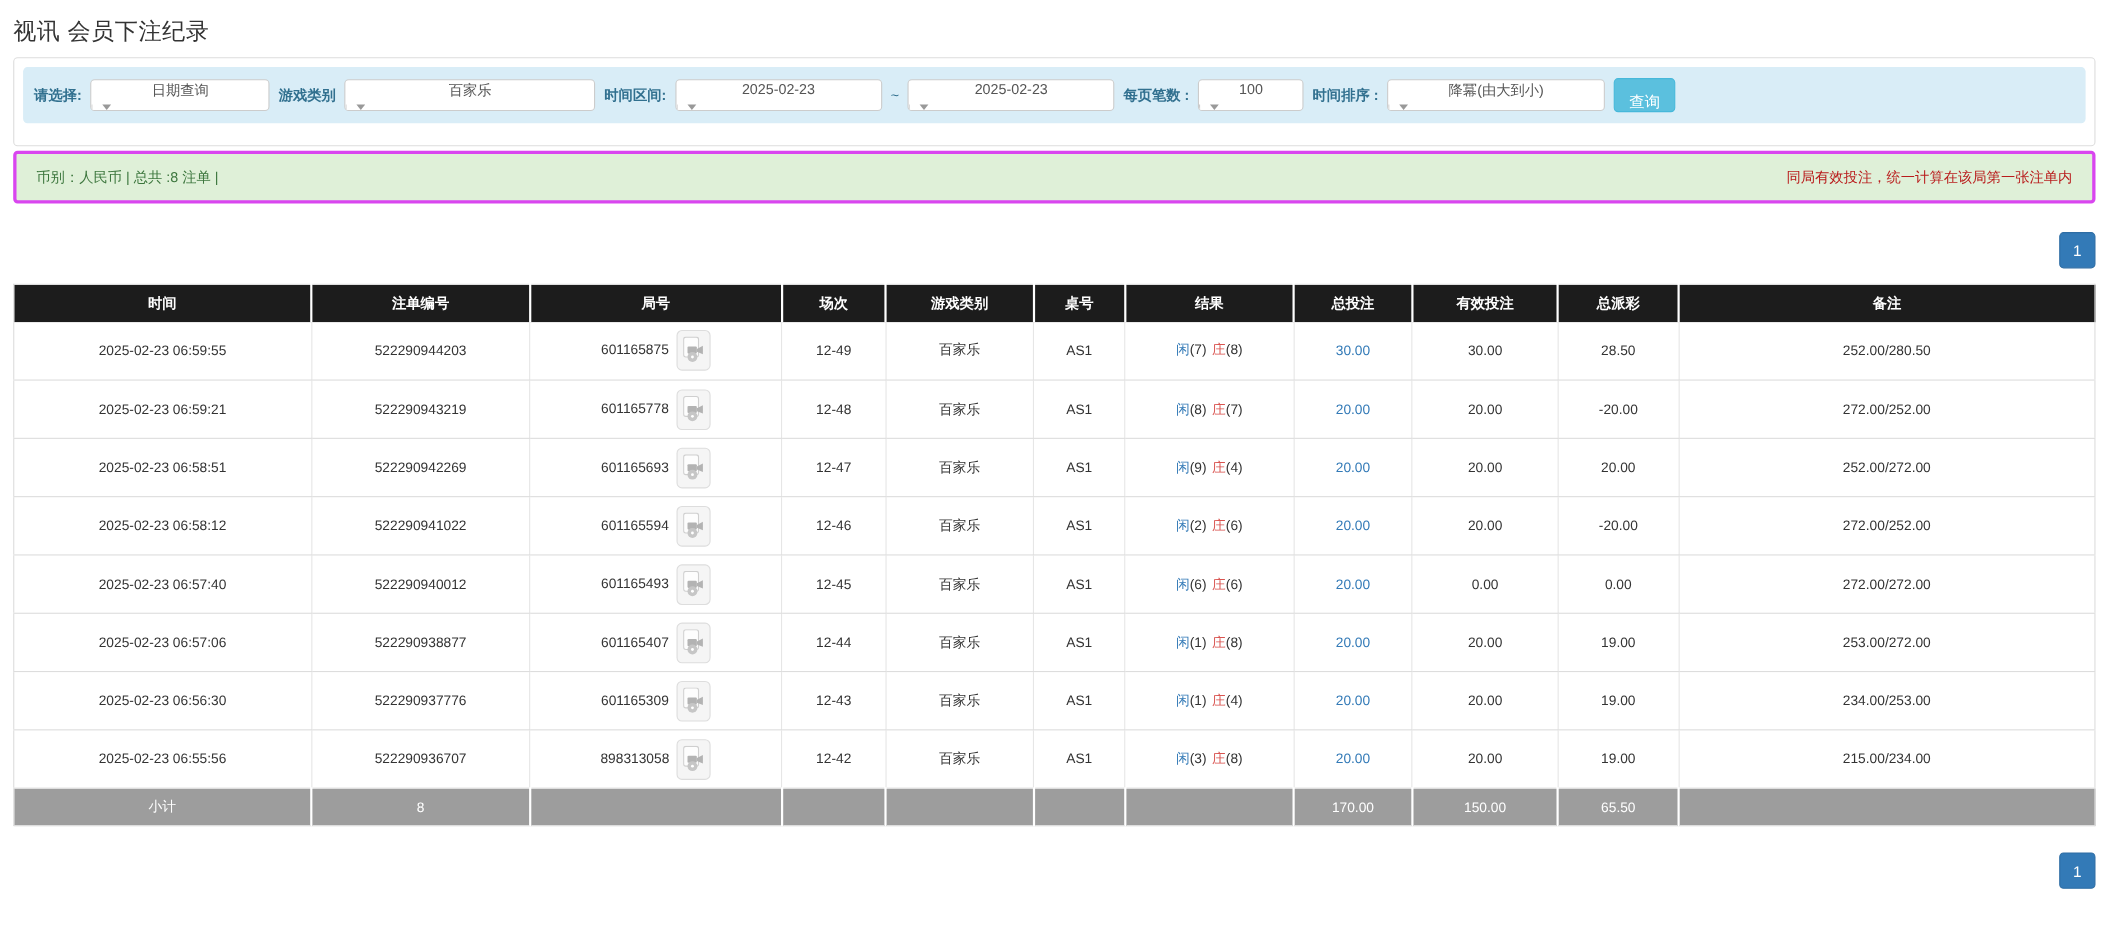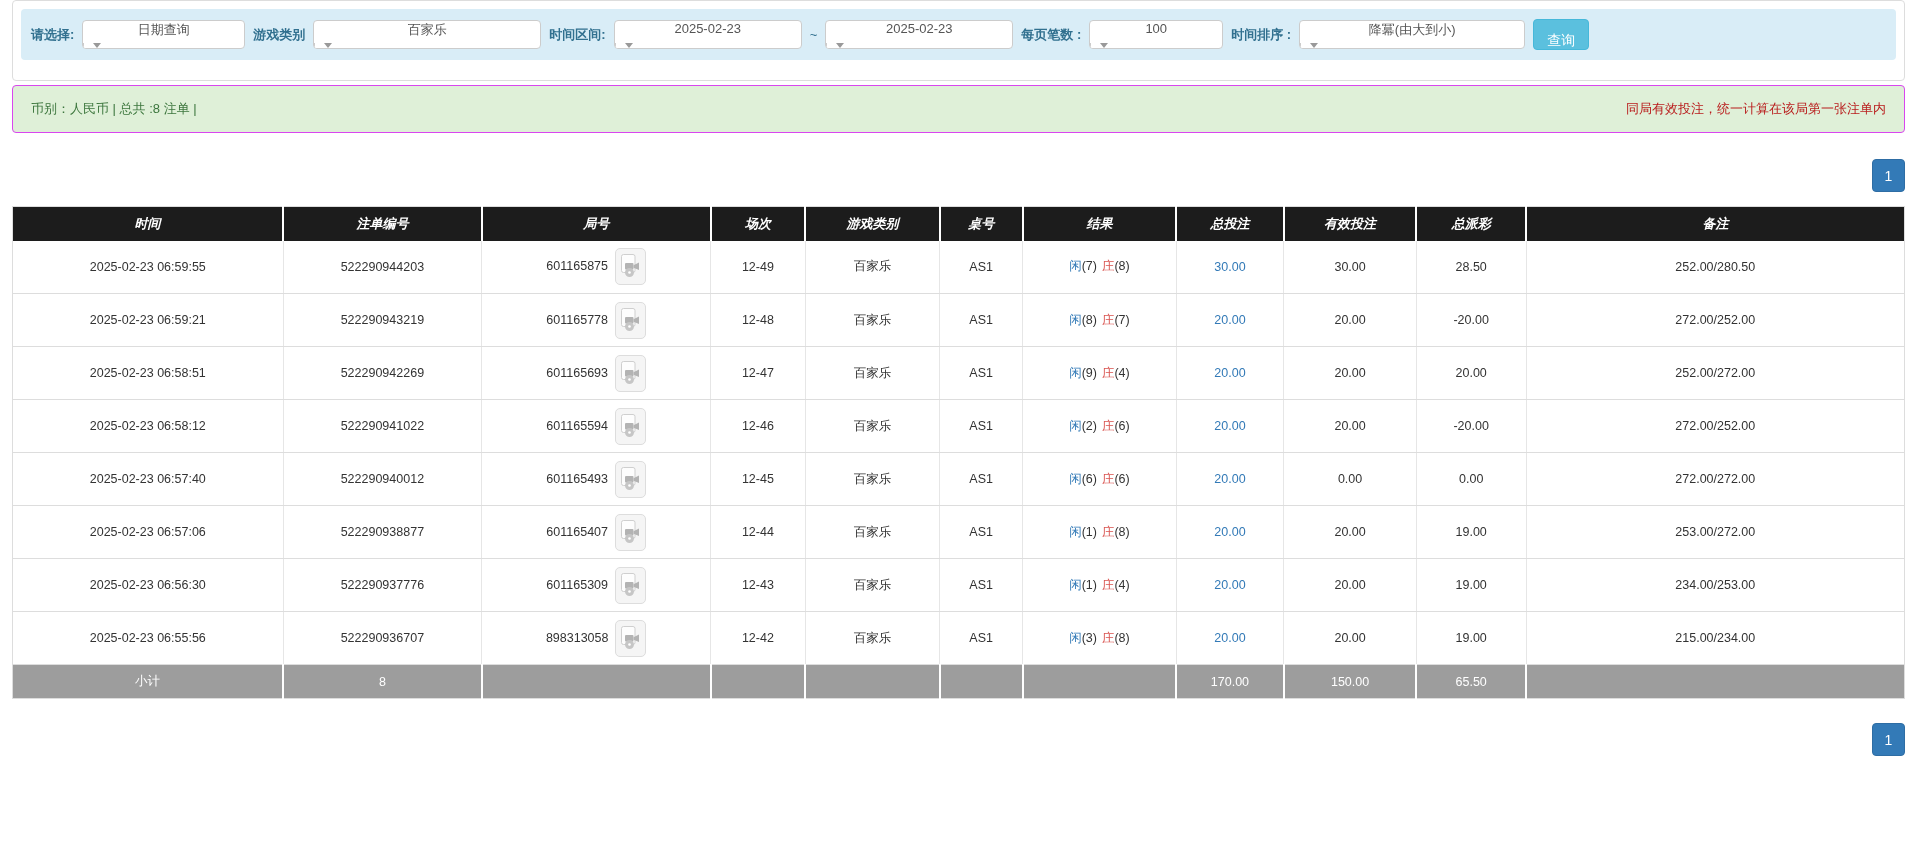--- a/index.html
+++ b/index.html
@@ -11,56 +11,57 @@
   .page-title { font-size: 21px; font-weight: 400; color: #333; margin: 14px 0 10px 0; letter-spacing: .5px; }
 
   
   .filter-panel { border: 1px solid #ddd; border-radius: 4px; padding: 8px 8px 20px 8px; margin-bottom: 4px; background: #fff; }
   .filter-bar { background: #d9edf7; border-radius: 4px; height: 51px; display: flex; align-items: center; padding: 0 10px; gap: 8px; }
   .flabel { font-size: 13px; font-weight: bold; color: #31708f; white-space: nowrap; }
   .select { background: #fff; border: 1px solid #ccc; border-radius: 4px; height: 29px; display: flex; align-items: center; overflow: hidden; flex-direction: column; }
   .sel-text { flex: 1; font-size: 13px; color: #555; padding: 0 8px; white-space: nowrap; overflow: hidden; }
   .sel-arrow-box { width: 27px; align-self: stretch; border-left: 1px solid #ccc; display: flex; align-items: center; justify-content: center; background: #fff; }
   .tri { width: 0; height: 0; border-left: 4px solid transparent; border-right: 4px solid transparent; border-top: 5px solid #999; }
-  .w-query { width: 163px; } .w-game { width: 228px; } .w-date { width: 188px; } .w-pp { width: 134px; } .w-sort { width: 226px; }
+  .w-query { width: 163px; } .w-game { width: 228px; } .w-date { width: 188px; } .w-pp { width: 96px; } .w-sort { width: 198px; }
   .tilde { font-size: 13px; color: #31708f; }
   .search-btn { background: #5bc0de; border: 1px solid #46b8da; color: #fff; font-size: 14px; height: 31px; padding: 12px 13px; border-radius: 4px; cursor: pointer; font-family: inherit; }
 
   
-  .summary-bar { background: #dff0d8; border: 1px solid #d946ef; border-radius: 4px; height: 48px; display: flex; align-items: center; justify-content: space-between; padding: 0 18px; font-size: 13px; color: #3c763d; }
+  .summary-bar { background: #dff0d8; border: 3px solid #d946ef; border-radius: 4px; height: 48px; display: flex; align-items: center; justify-content: space-between; padding: 0 18px; font-size: 13px; color: #3c763d; }
   .notice { color: #b91c1c; }
 
   
   .pag { text-align: right; }
   .pag-top { margin-top: 26px; }
   .pag-bottom { margin-top: 24px; }
   .page-btn { display: inline-block; width: 33px; height: 33px; line-height: 33px; text-align: center; background: #337ab7; border: 1px solid #2e6da4; color: #fff; font-size: 14px; border-radius: 4px; cursor: pointer; }
 
   
   table { width: 100%; border-collapse: collapse; table-layout: fixed; margin-top: 14px; border: 1px solid #ddd; }
-  thead th { background: #1c1c1c; color: #fff; font-size: 13px; font-weight: bold; height: 34px; text-align: center; border-right: 2px solid #fff; font-style: italic; }
+  thead th { background: #1c1c1c; color: #fff; font-size: 13px; font-weight: bold; height: 34px; text-align: center; border-right: 2px solid #fff; }
   thead th:last-child { border-right: none; }
   tbody.data td { height: 53px; text-align: center; font-size: 12.5px; color: #333; border-right: 1px solid #e6e6e6; border-bottom: 1px solid #ddd; background: #fff; white-space: nowrap; }
   tbody.data td:last-child { border-right: none; }
   .bet-link { color: #337ab7; text-decoration: none; cursor: pointer; }
   .player { color: #337ab7; }
   .banker { color: #d9534f; margin-left: 5px; }
   .pts { color: #333; }
   .neg { color: #e63c35; }
   .round-cell { white-space: nowrap; }
   .video-btn { display: inline-block; vertical-align: middle; width: 31px; height: 37px; margin-left: 7px; background: #f5f5f5; border: 1px solid #ddd; border-radius: 5px; cursor: pointer; padding: 2px 0 0 0; }
   tbody.totals td { height: 34px; text-align: center; font-size: 12.5px; color: #fff; background: #9d9d9d; border-right: 2px solid #fff; white-space: nowrap; }
   tbody.totals td:last-child { border-right: none; }
   tbody.totals tr.grand td { border-top: 3px solid #fff; }
 </style>
 </head>
 <body>
 
 <div class="wrap">
 
+  <h1 class="page-title">视讯 会员下注纪录</h1>
 
   <div class="filter-panel">
     <div class="filter-bar">
       <span class="flabel">请选择:</span>
       <div class="select w-query">
         <span class="sel-text">日期查询</span>
         <span class="sel-arrow-box">
             <span class="tri"></span>
           </span>
       </div>

